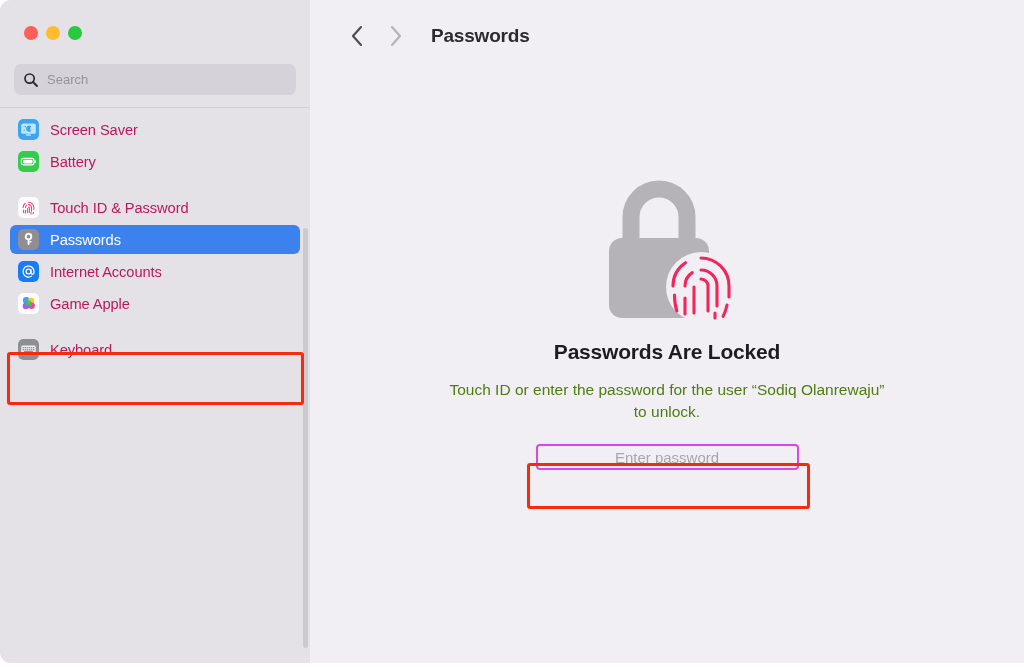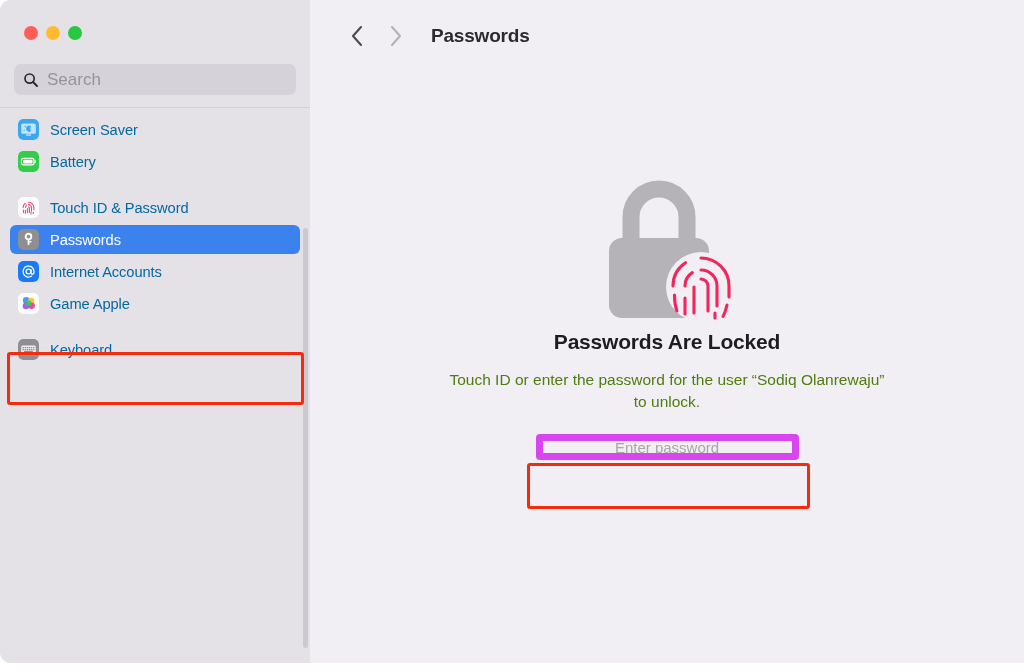--- a/index.html
+++ b/index.html
@@ -62,21 +62,21 @@
     padding: 0 9px;
     gap: 8px;
     border: none;
   }
   #search-field .mag { flex: 0 0 16px; height: 16px; display:block; }
   #search-input {
     border: none;
     outline: none;
     background: transparent;
     font-family: "Liberation Sans", sans-serif;
-    font-size: 17px;
+    font-size: 13px;
     color: #0f172a;
     width: 100%;
     padding: 0;
   }
   #search-input::placeholder { color: #96939a; }
 
   #sidebar-divider {
     height: 1px;
     background: #d3cfd7;
     margin: 0;
@@ -94,21 +94,21 @@
     align-items: center;
     gap: 11px;
     height: 29px;
     padding: 0 8px;
     border-radius: 6px;
     margin-bottom: 3px;
     cursor: default;
   }
   .nav-item .label {
     font-size: 14.7px;
-    color: #0369a1;
+    color: #be185d;
     letter-spacing: -0.1px;
     white-space: nowrap;
   }
   .nav-item.selected { background: #3b82ef; }
   .nav-item.selected .label { color: #ffffff; }
 
   .nav-icon {
     flex: 0 0 21px;
     width: 21px; height: 21px;
     border-radius: 5px;
@@ -175,20 +175,21 @@
     flex: 1 1 auto;
     display: flex;
     flex-direction: column;
     align-items: center;
     padding-top: 98px;
   }
 
   #lock-graphic { width: 170px; height: 160px; display:block; }
 
   #locked-title {
+    margin-top: 10px;
     font-size: 21px;
     font-weight: bold;
     color: #1d1d1f;
     letter-spacing: -0.2px;
   }
 
   #locked-desc {
     margin-top: 15px;
     font-size: 15.5px;
     color: #4d7c0f;
@@ -197,21 +198,21 @@
     max-width: 440px;
   }
 
   #password-field-wrap {
     margin-top: 21px;
   }
   #password-input {
     width: 263px;
     height: 26px;
     background: #f2eff4;
-    border: 7px solid #d946ef;
+    border: 2px solid #d946ef;
     border-radius: 4px;
     text-align: center;
     font-family: "Liberation Sans", sans-serif;
     font-size: 15px;
     color: #1d1d1f;
     outline: none;
     padding: 0 6px;
   }
   #password-input::placeholder { color: #a9a5ad; }
 </style>

